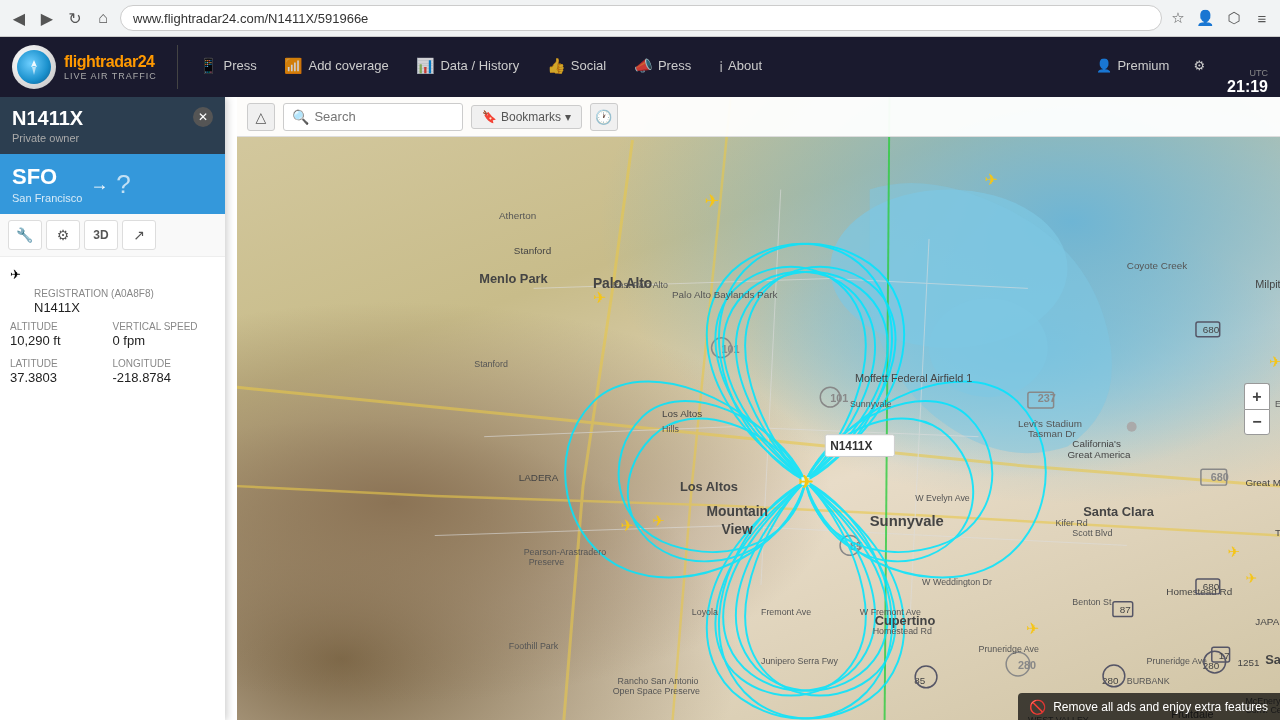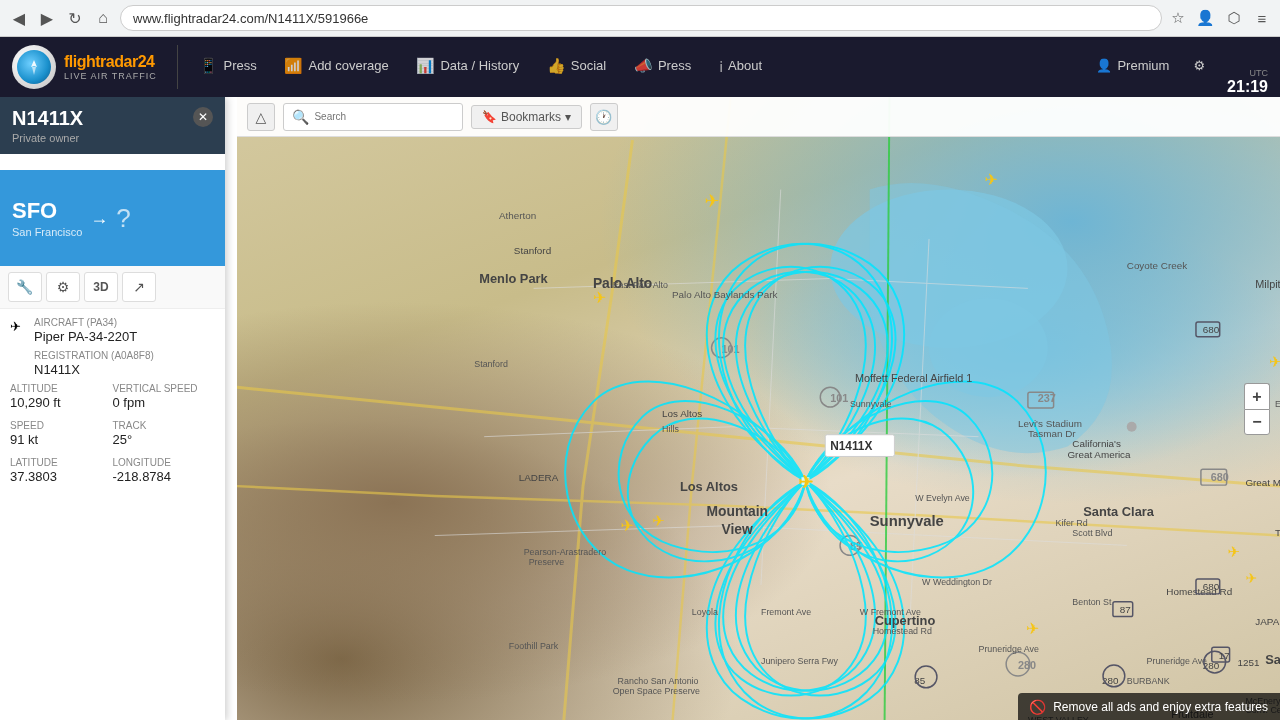--- a/index.html
+++ b/index.html
@@ -80,21 +80,21 @@
     }
     .aircraft-id { font-size: 20px; font-weight: bold; }
     .aircraft-owner { font-size: 11px; color: #aaa; margin-top: 2px; }
     .close-btn {
       width: 20px; height: 20px; background: #555; border-radius: 50%;
       display: flex; align-items: center; justify-content: center;
       color: #fff; font-size: 12px; cursor: pointer; flex-shrink: 0;
     }
 
     .route-bar {
-      background: #3498db; padding: 28px 12px; display: flex; align-items: center; gap: 8px; margin-top: 16px;
+      background: #3498db; padding: 10px 12px; display: flex; align-items: center; gap: 8px;
     }
     .route-airport {
       font-size: 22px; font-weight: bold; color: #fff;
     }
     .route-arrow { color: #fff; font-size: 18px; }
     .route-dest-icon { font-size: 22px; color: #fff; opacity: 0.7; }
     .route-city { font-size: 11px; color: rgba(255,255,255,0.8); margin-top: 2px; }
 
     .sidebar-tools {
       display: flex; align-items: center; padding: 6px 8px; border-bottom: 1px solid #eee; gap: 4px;
@@ -130,21 +130,21 @@
     .map-nav-btn {
       width: 28px; height: 28px; background: #f0f0f0; border: 1px solid #ccc;
       border-radius: 3px; display: flex; align-items: center; justify-content: center;
       cursor: pointer; font-size: 14px; color: #555;
     }
     .search-box {
       display: flex; align-items: center; border: 1px solid #ccc; border-radius: 3px;
       background: #fff; padding: 0 8px; height: 28px; gap: 5px; width: 180px;
     }
     .search-input {
-      border: none; outline: none; font-size: 10px; width: 100%; color: #555;
+      border: none; outline: none; font-size: 13px; width: 100%; color: #555;
     }
     .bookmarks-btn {
       display: flex; align-items: center; gap: 4px; padding: 4px 10px;
       background: #f0f0f0; border: 1px solid #ccc; border-radius: 3px;
       cursor: pointer; font-size: 12px; color: #555;
     }
     .clock-btn {
       width: 28px; height: 28px; background: #f0f0f0; border: 1px solid #ccc;
       border-radius: 3px; display: flex; align-items: center; justify-content: center;
       cursor: pointer; font-size: 14px;
@@ -301,26 +301,20 @@
         <button class="tool-btn">🔧</button>
         <button class="tool-btn">⚙</button>
         <button class="tool-btn tool-btn-3d">3D</button>
         <button class="tool-btn">↗</button>
       </div>
 
       <div class="sidebar-data">
 
         <div class="data-section">
           <div class="data-icon">✈</div>
-          <div class="data-col">
-            <div class="data-label">
-              <span>Aircraft</span> <span style="color:#888">(PA34)</span>
-            </div>
-            <div class="data-value">Piper PA-34-220T</div>
-          </div>
         </div>
 
         <div class="data-section">
           <div class="data-icon"> </div>
           <div class="data-col">
             <div class="data-label">
               <span>Registration</span> <span style="color:#888">(A0A8F8)</span>
             </div>
             <div class="data-value">N1411X</div>
           </div>
@@ -330,30 +324,20 @@
           <div class="data-col">
             <div class="data-label">Altitude</div>
             <div class="data-value">10,290 ft</div>
           </div>
           <div class="data-col">
             <div class="data-label">Vertical Speed</div>
             <div class="data-value">0 fpm</div>
           </div>
         </div>
 
-        <div class="data-row">
-          <div class="data-col">
-            <div class="data-label">Speed</div>
-            <div class="data-value">91 kt</div>
-          </div>
-          <div class="data-col">
-            <div class="data-label">Track</div>
-            <div class="data-value">25°</div>
-          </div>
-        </div>
 
         <div class="data-row">
           <div class="data-col">
             <div class="data-label">Latitude</div>
             <div class="data-value">37.3803</div>
           </div>
           <div class="data-col">
             <div class="data-label">Longitude</div>
             <div class="data-value">-218.8784</div>
           </div>

